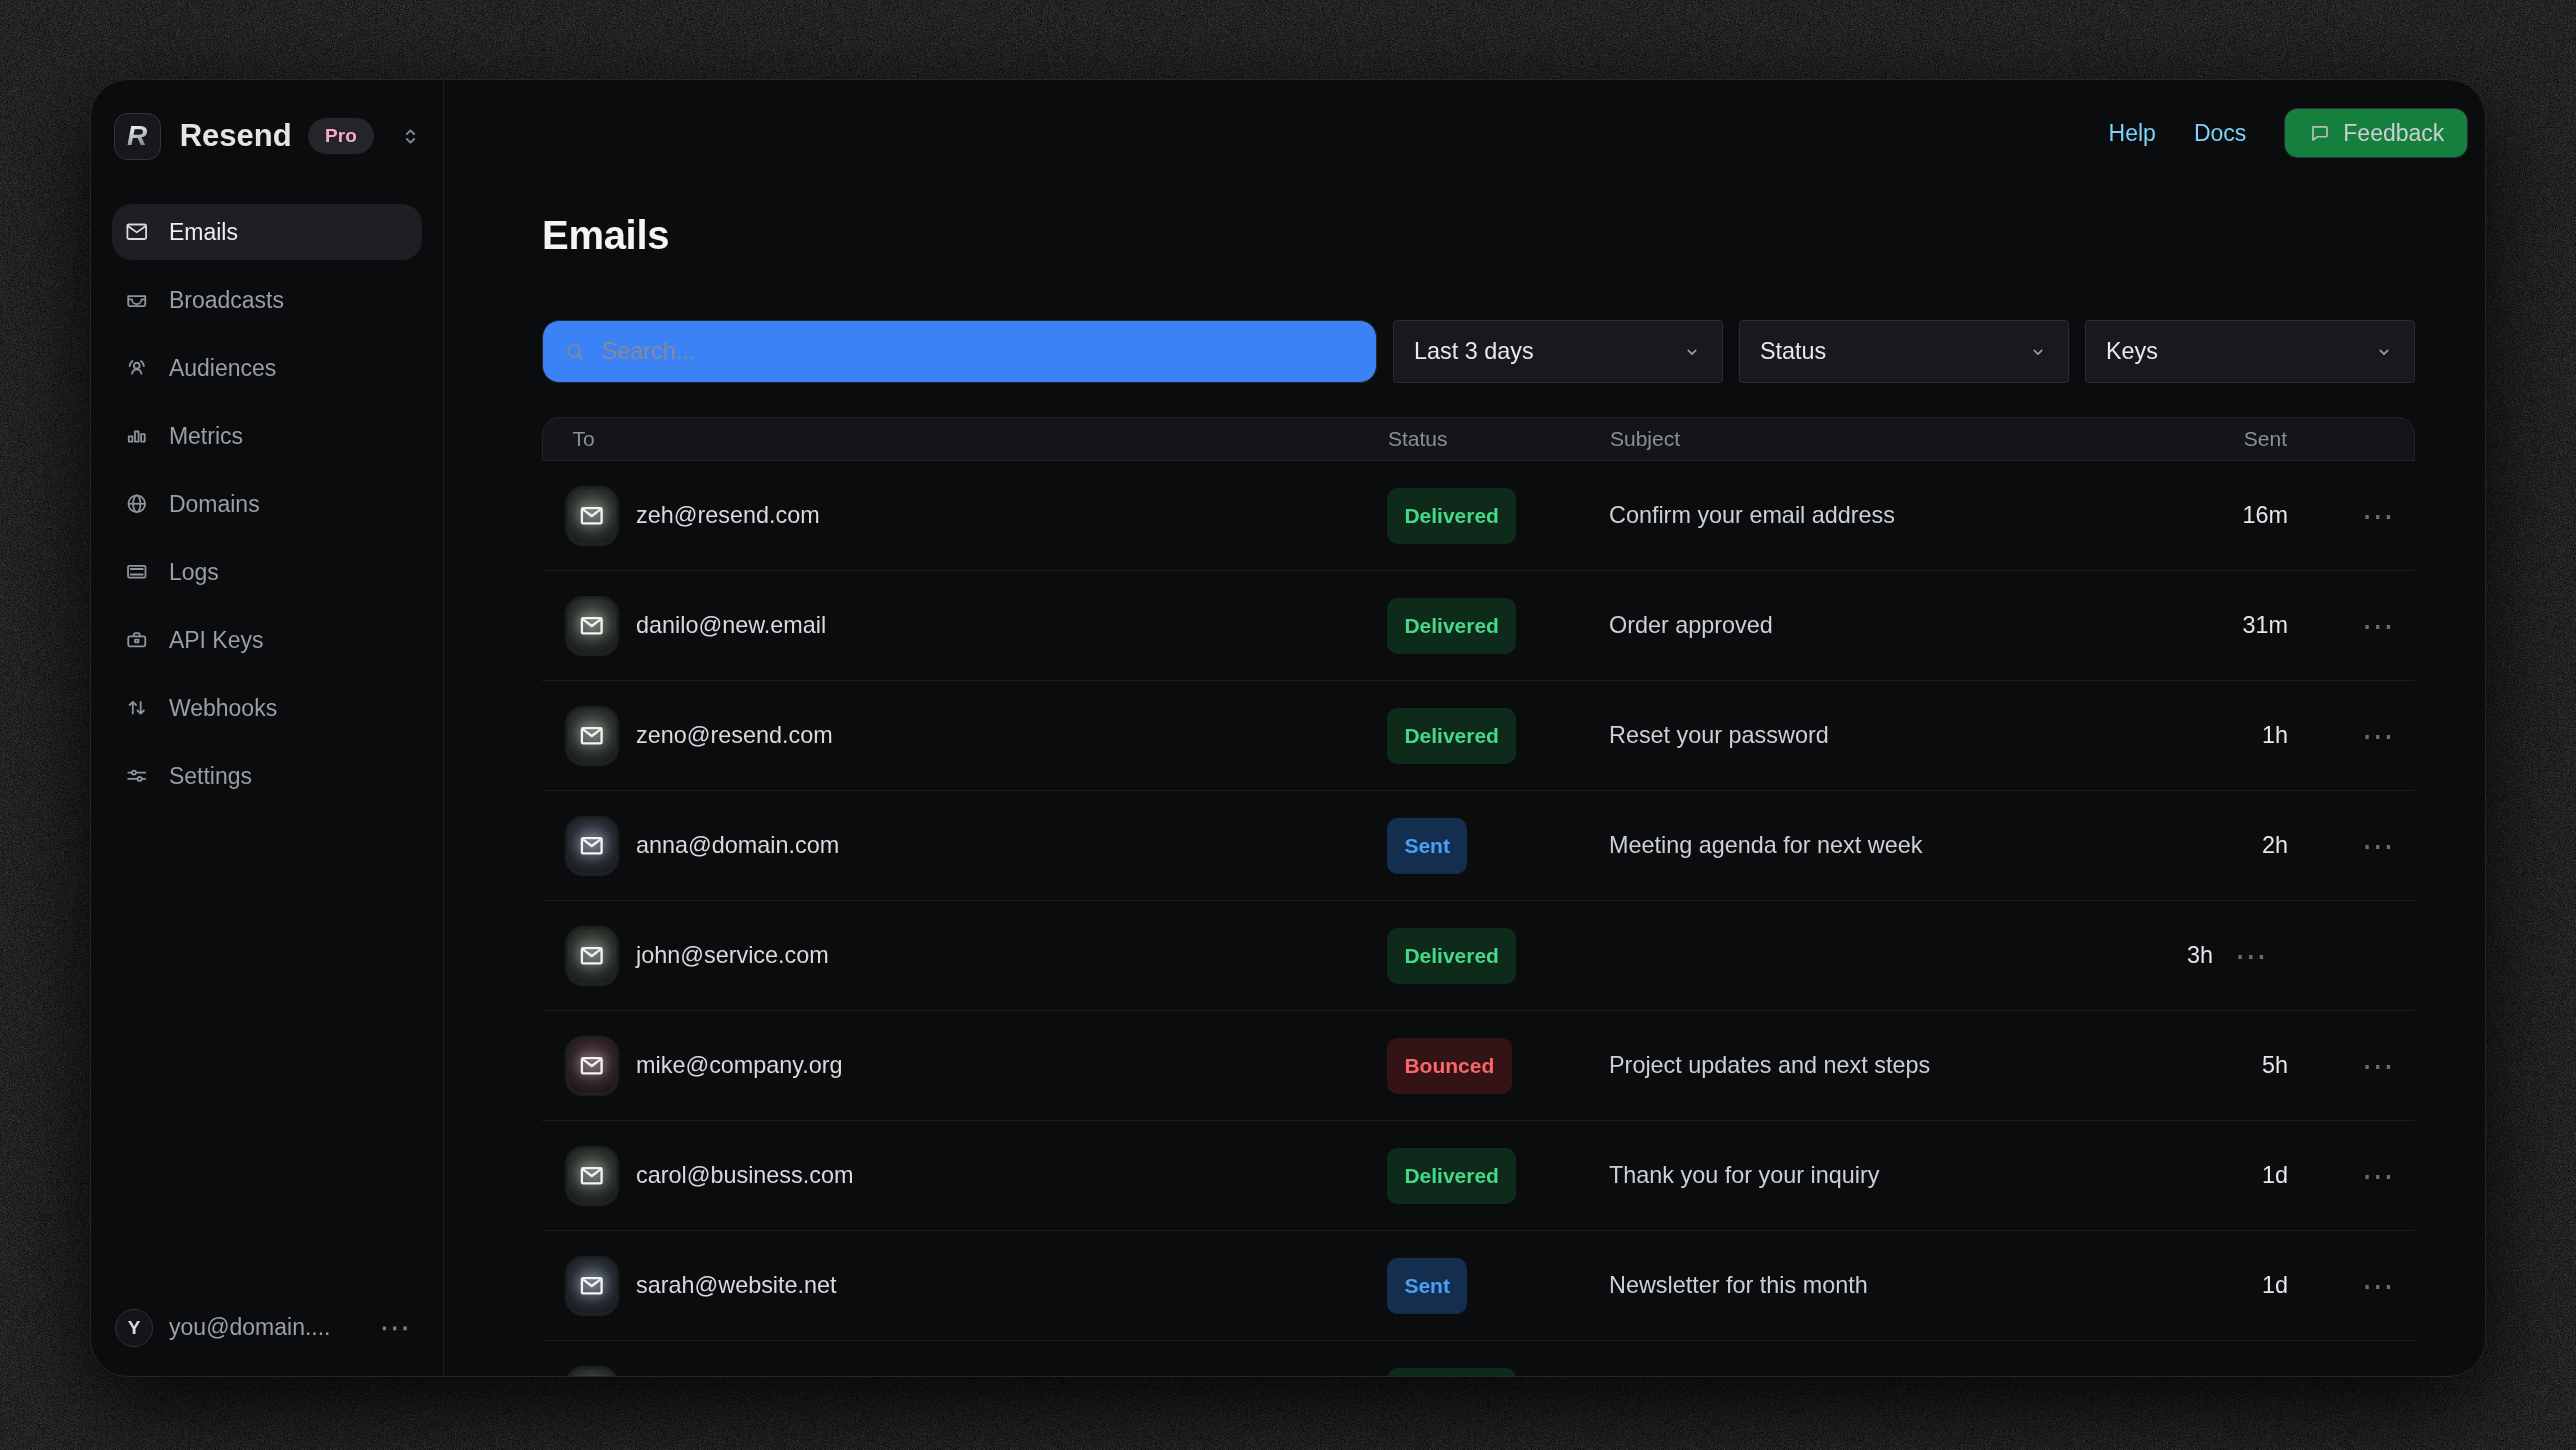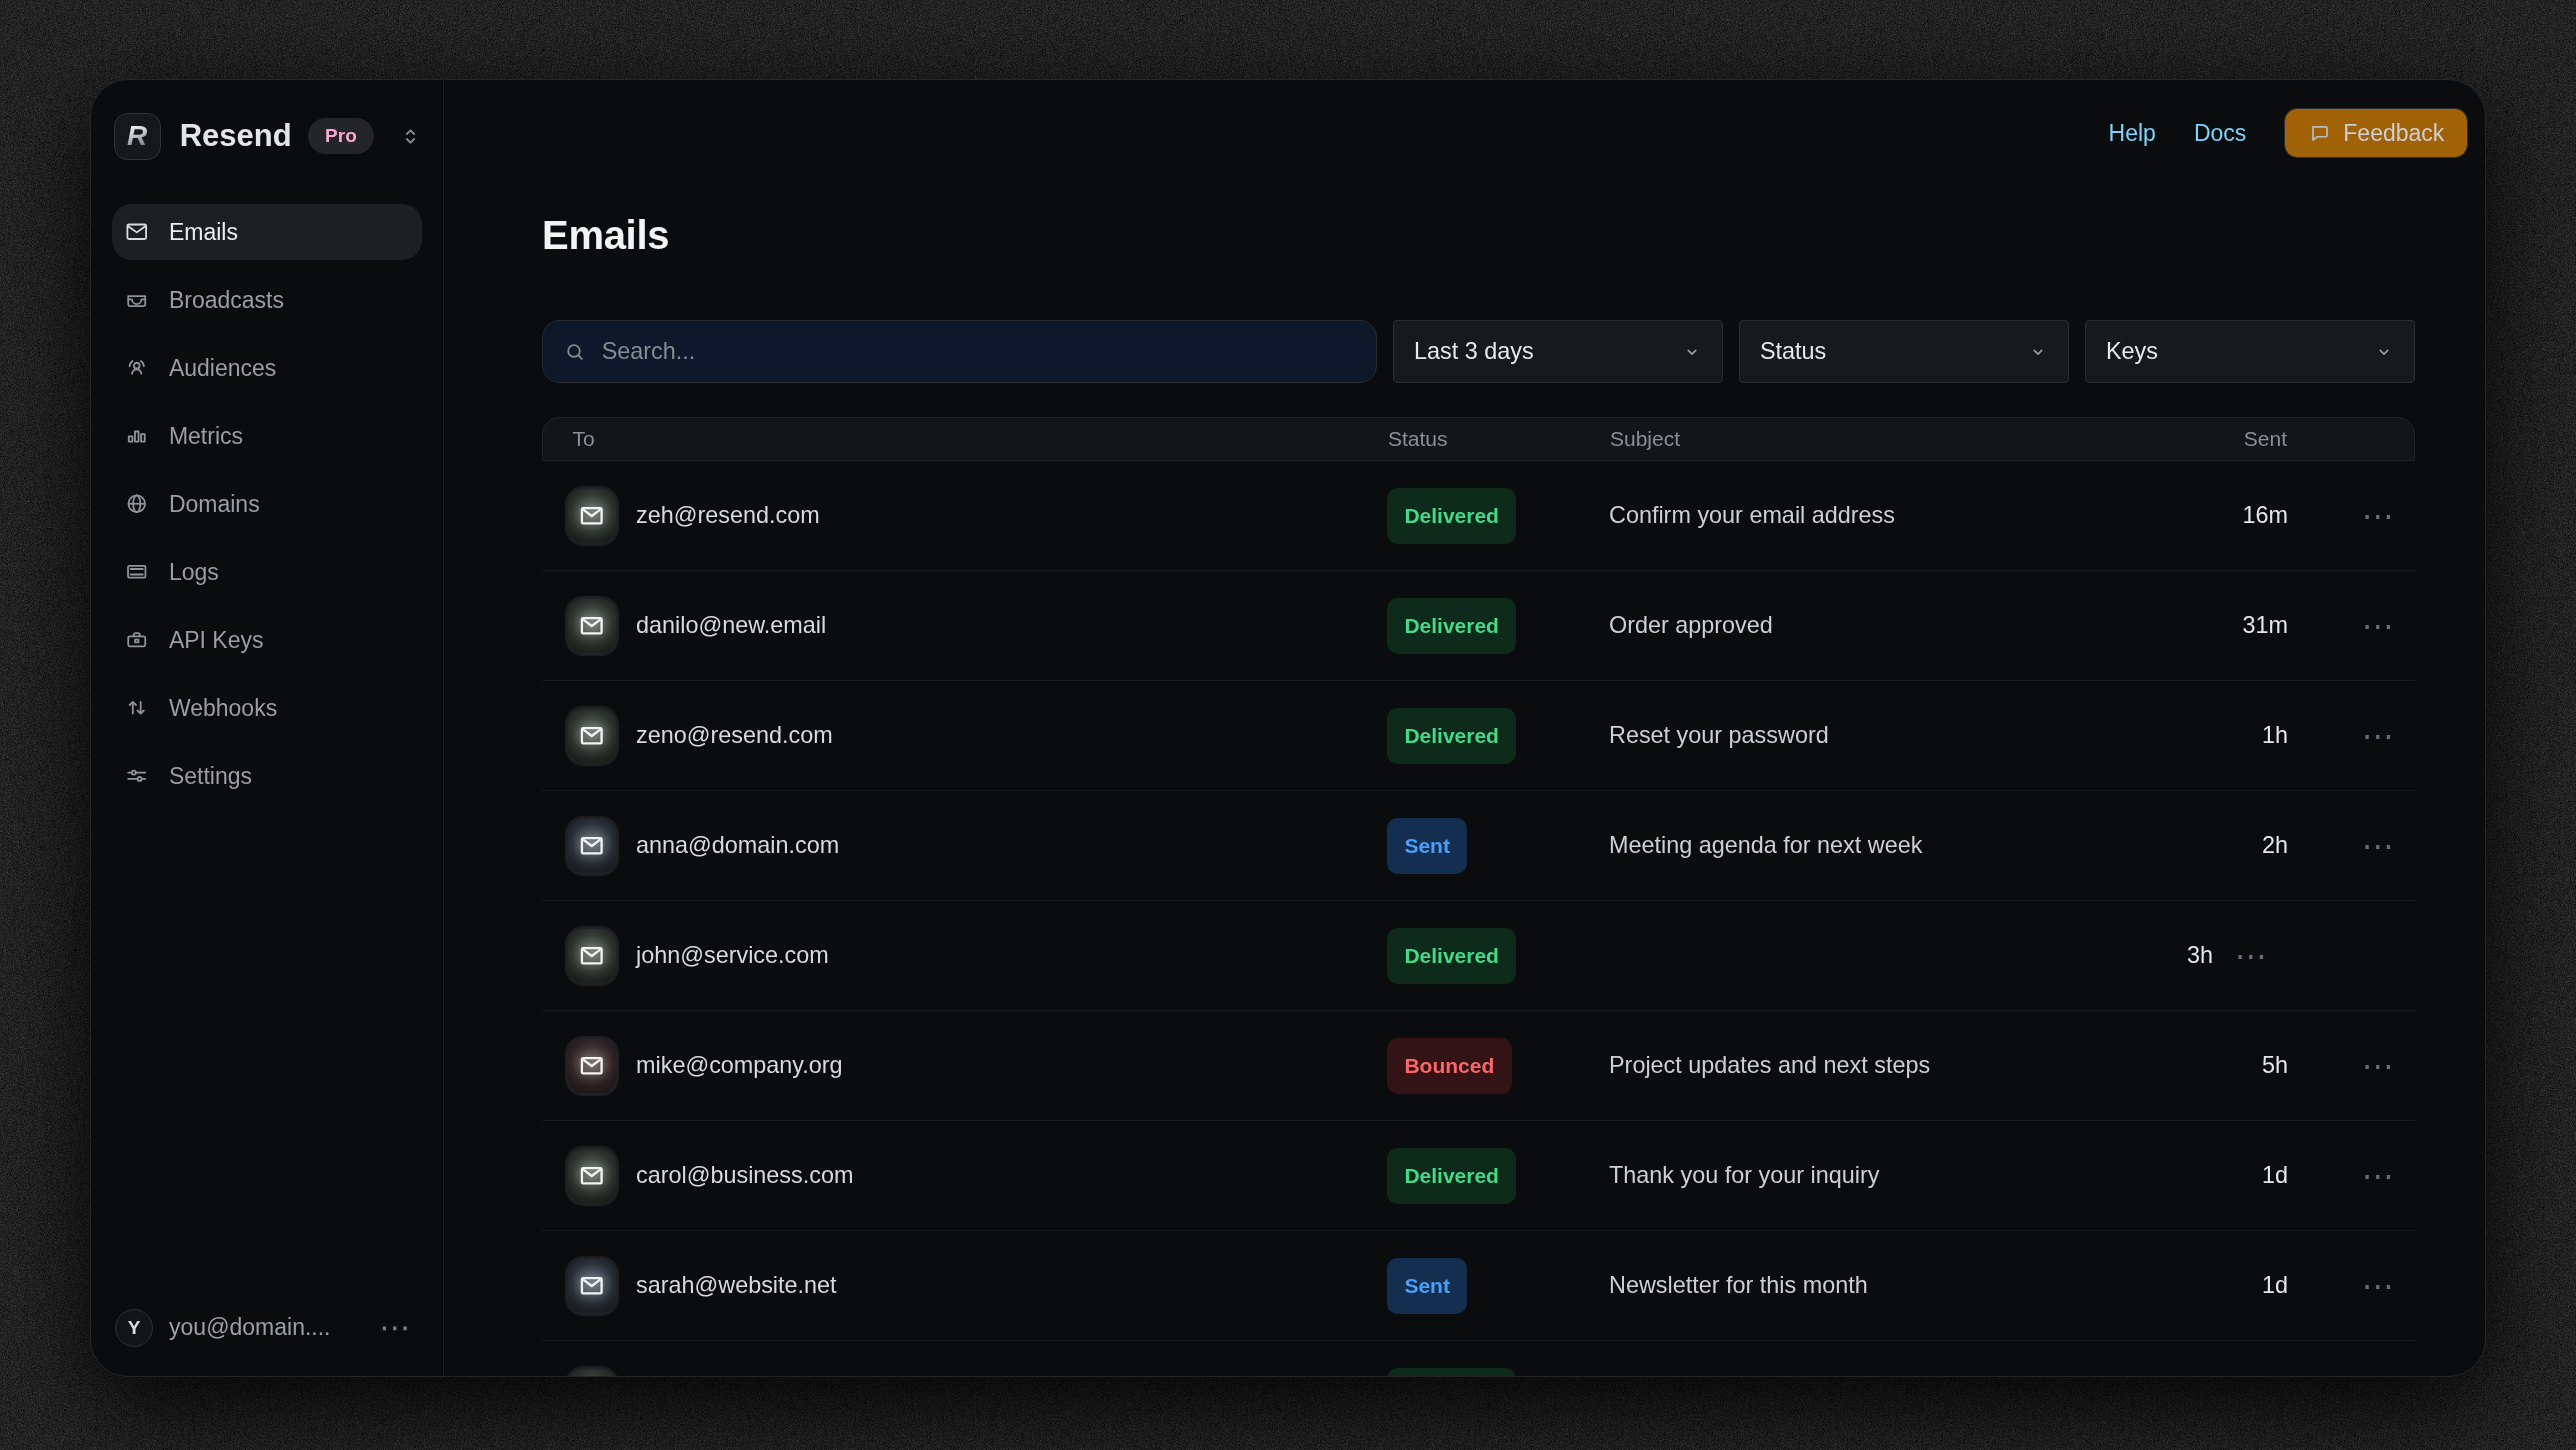--- a/index.html
+++ b/index.html
@@ -44,30 +44,30 @@
   .user-email { margin-left:16px; font-size:23px; color:#9ba0a6; }
   .user-menu { margin-left:auto; margin-right:9.4px; color:#7b8086; font-size:31px;
                letter-spacing:2px; cursor:pointer; line-height:1; }
 
   
   .main { flex:1; position:relative; padding:0 70px 0 98px; }
   .topbar { position:absolute; top:28px; right:16.7px; height:50px;
             display:flex; align-items:center; gap:38px; }
   .top-link { font-size:23px; color:#7dd3fc; cursor:pointer; }
   .feedback-btn { height:50px; display:flex; align-items:center; gap:12px;
-                  padding:0 23px; background:#a16207; border:1.3px solid #2c2e33;
+                  padding:0 23px; background:#15803d; border:1.3px solid #2c2e33;
                   border-radius:13.4px; color:#ccd0d4; font-size:23px; cursor:pointer; }
   .feedback-btn svg { color:#b9bdc2; }
 
   .page-title { padding-top:133px; font-size:40px; font-weight:700; color:#f3f4f6;
                 letter-spacing:-0.3px; }
 
   .filters { margin-top:62px; display:flex; gap:16px; height:63px; }
   .searchbox { flex:1; display:flex; align-items:center; gap:14.7px; padding:0 20px;
-               background:#0f172a; border:1.3px solid #27292e; border-radius:17.4px; }
+               background:#3b82f6; border:1.3px solid #27292e; border-radius:17.4px; }
   .searchbox svg { color:#868b92; flex:0 0 auto; }
   .searchbox input { flex:1; background:transparent; border:none; outline:none;
                      font-size:23.4px; color:#e8eaec; font-family:"Liberation Sans",sans-serif; }
   .searchbox input::placeholder { color:#868b92; }
   .dropdown { width:330px; display:flex; align-items:center; padding:0 20px;
               background:#17191c; border:1.3px solid #2b2d32; border-radius:4px;
               font-size:23.4px; color:#e7e9eb; cursor:pointer; }
   .dropdown .chev { margin-left:auto; color:#979ca3; display:flex; }
 
   

